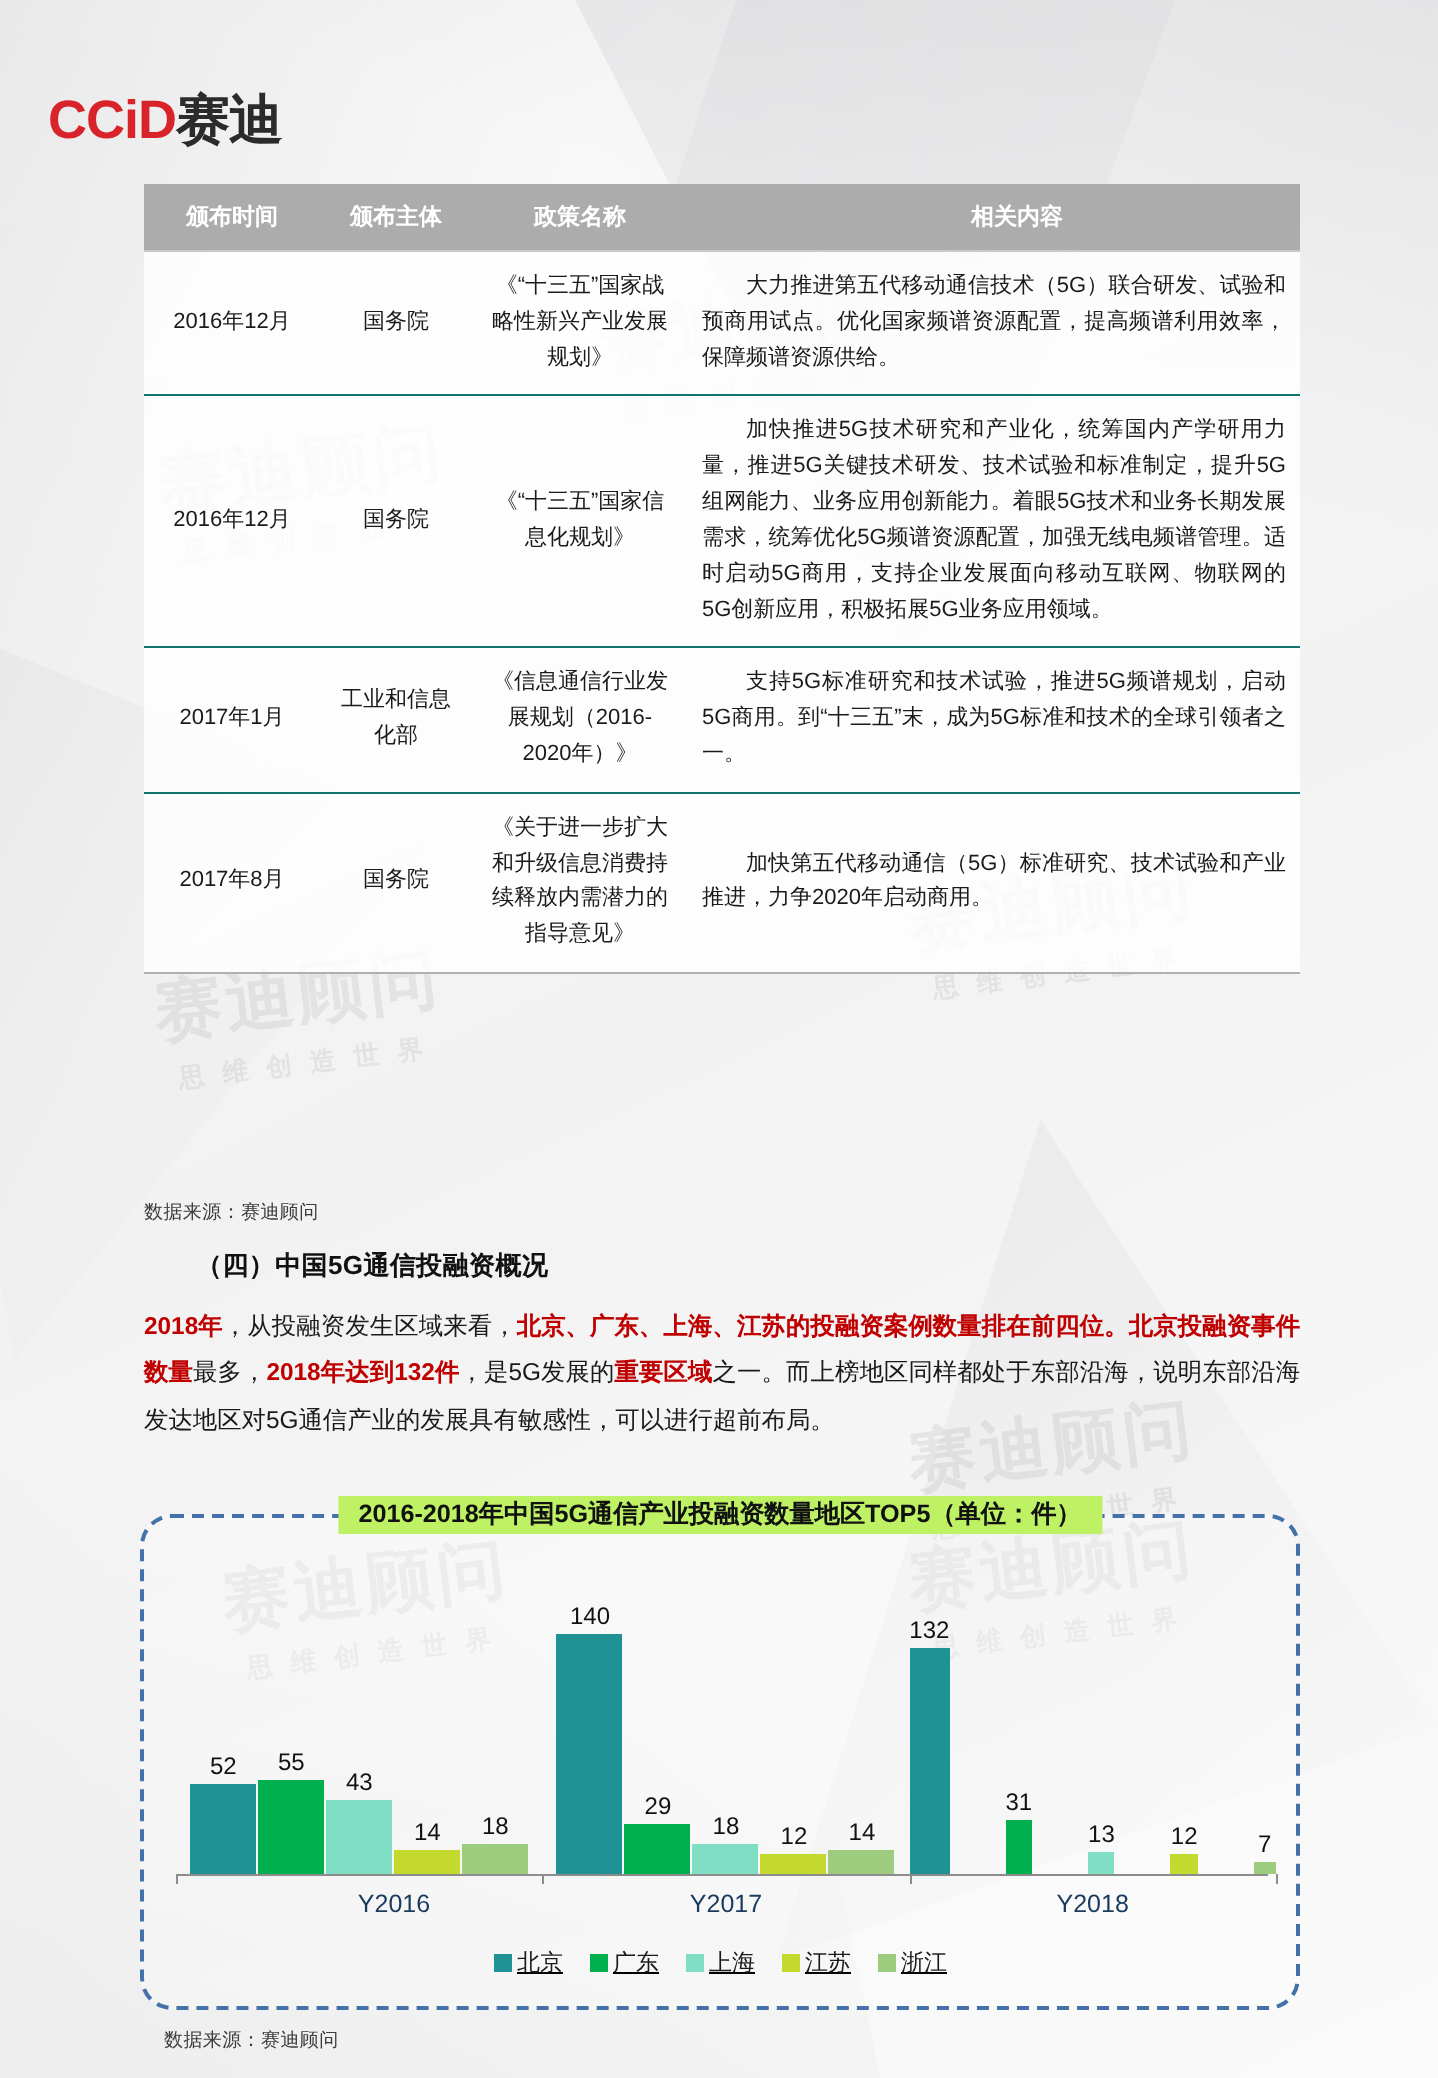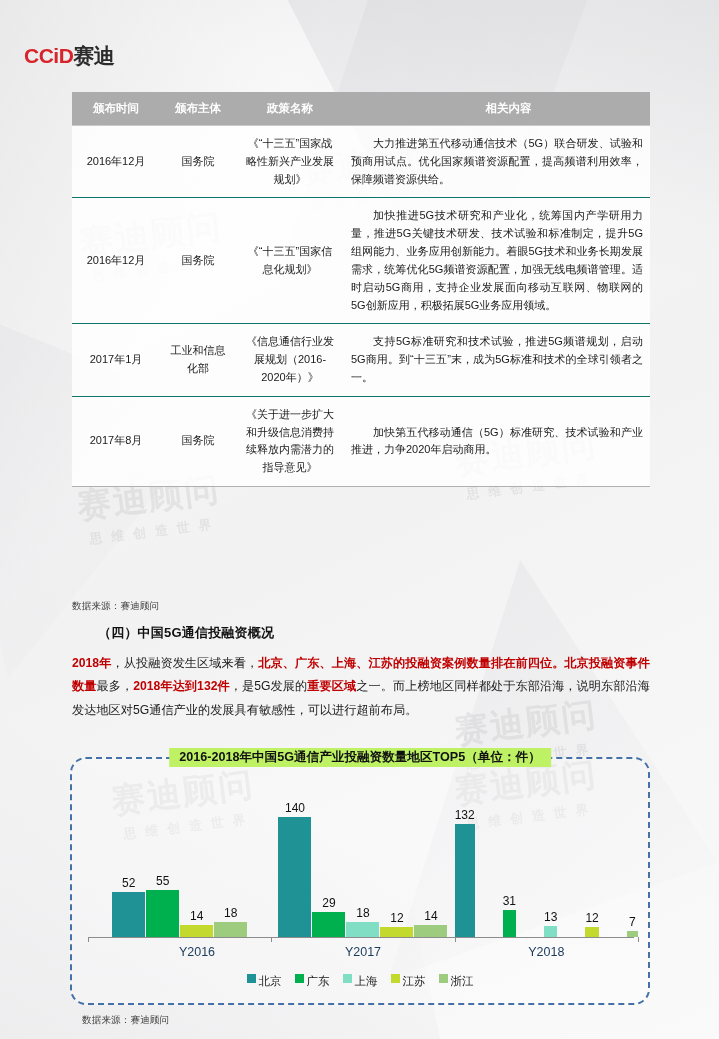--- a/index.html
+++ b/index.html
@@ -67,21 +67,21 @@
   .wm.w5 { top: 770px; left: 112px; transform: rotate(-7deg); }
   .wm.w6 { top: 760px; left: 455px; transform: rotate(-7deg); }
   .wm.w7 { top: 140px; left: 300px; transform: rotate(-7deg); opacity: .55; }
 
   
   #content { position: relative; z-index: 2; }
 
   
   #logo-area { position: absolute; top: 42px; left: 24px; }
   .logo-text {
-    font-size: 21px;
+    font-size: 27px;
     font-weight: 800;
     letter-spacing: -0.5px;
     font-family: "Liberation Sans", sans-serif;
   }
   .logo-ccd { color: #d8232a; }
   .logo-cn { color: #2b2b2b; font-weight: 800; }
 
   
   #policy-table {
     position: absolute;
@@ -245,21 +245,21 @@
   #legend {
     position: absolute;
     bottom: 14px;
     left: 0;
     width: 100%;
     display: flex;
     justify-content: center;
     align-items: center;
     gap: 13px;
   }
-  .legend-item { display: flex; gap: 3px; }
+  .legend-item { display: flex; align-items: center; gap: 3px; text-decoration: underline; }
   .legend-swatch { width: 9px; height: 9px; }
   .legend-label { font-size: 11.5px; color: #1a1a1a; }
 </style>
 </head>
 <body>
 
 <div id="page-bg">
   <div class="facet f1"></div>
   <div class="facet f2"></div>
   <div class="facet f3"></div>
@@ -349,20 +349,24 @@
         <div class="group-wrap" style="left: 0px; width: 183.333px; text-align: center;">
           <div class="bar-slot">
             <div class="bar-value">52</div>
             <div class="bar-rect" style="height: 45px; background: rgb(31, 146, 149);"></div>
           </div>
           <div class="bar-slot">
             <div class="bar-value">55</div>
             <div class="bar-rect" style="height: 47px; background: rgb(0, 176, 79);"></div>
           </div>
           <div class="bar-slot">
+            <div class="bar-value">43</div>
+            <div class="bar-rect" style="height: 37px; background: rgb(127, 222, 195);"></div>
+          </div>
+          <div class="bar-slot">
             <div class="bar-value">14</div>
             <div class="bar-rect" style="height: 12px; background: rgb(196, 217, 46);"></div>
           </div>
           <div class="bar-slot">
             <div class="bar-value">18</div>
             <div class="bar-rect" style="height: 15px; background: rgb(157, 204, 127);"></div>
           </div>
         </div>
         <div class="group-wrap" style="left: 183.333px; width: 183.333px;">
           <div class="bar-slot">

